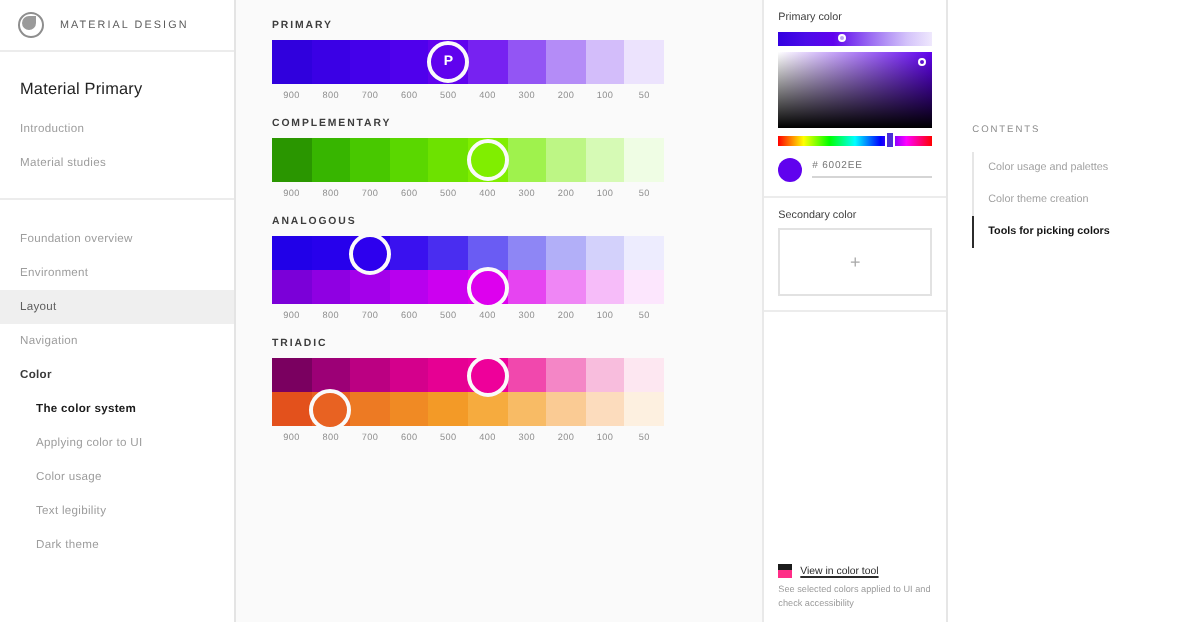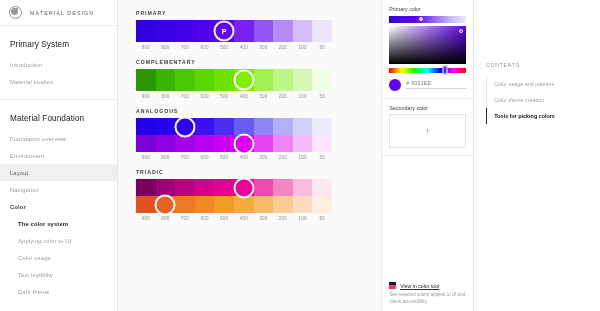--- a/index.html
+++ b/index.html
@@ -214,27 +214,26 @@
 
 <div class="app">
 
   <nav class="sidebar">
     <div class="brand">
       <div class="brand-logo"></div>
       <div class="brand-text">MATERIAL DESIGN</div>
     </div>
     <div id="sidebar-sections">
         <div class="nav-section">
-          <div class="nav-head">Primary System</div>
+          <div class="nav-head">Material Primary</div>
           <div class="nav-item plain">Introduction</div>
           <div class="nav-item plain">Material studies</div>
         </div>
         <div class="nav-divider"></div>
         <div class="nav-section">
-          <div class="nav-head">Material Foundation</div>
           <div class="nav-item plain">Foundation overview</div>
           <div class="nav-item plain">Environment</div>
           <div class="nav-item active-bg">Layout</div>
           <div class="nav-item plain">Navigation</div>
           <div class="nav-item strong">Color</div>
           <div class="nav-item sub current">The color system</div>
           <div class="nav-item sub">Applying color to UI</div>
           <div class="nav-item sub">Color usage</div>
           <div class="nav-item sub">Text legibility</div>
           <div class="nav-item sub">Dark theme</div>

